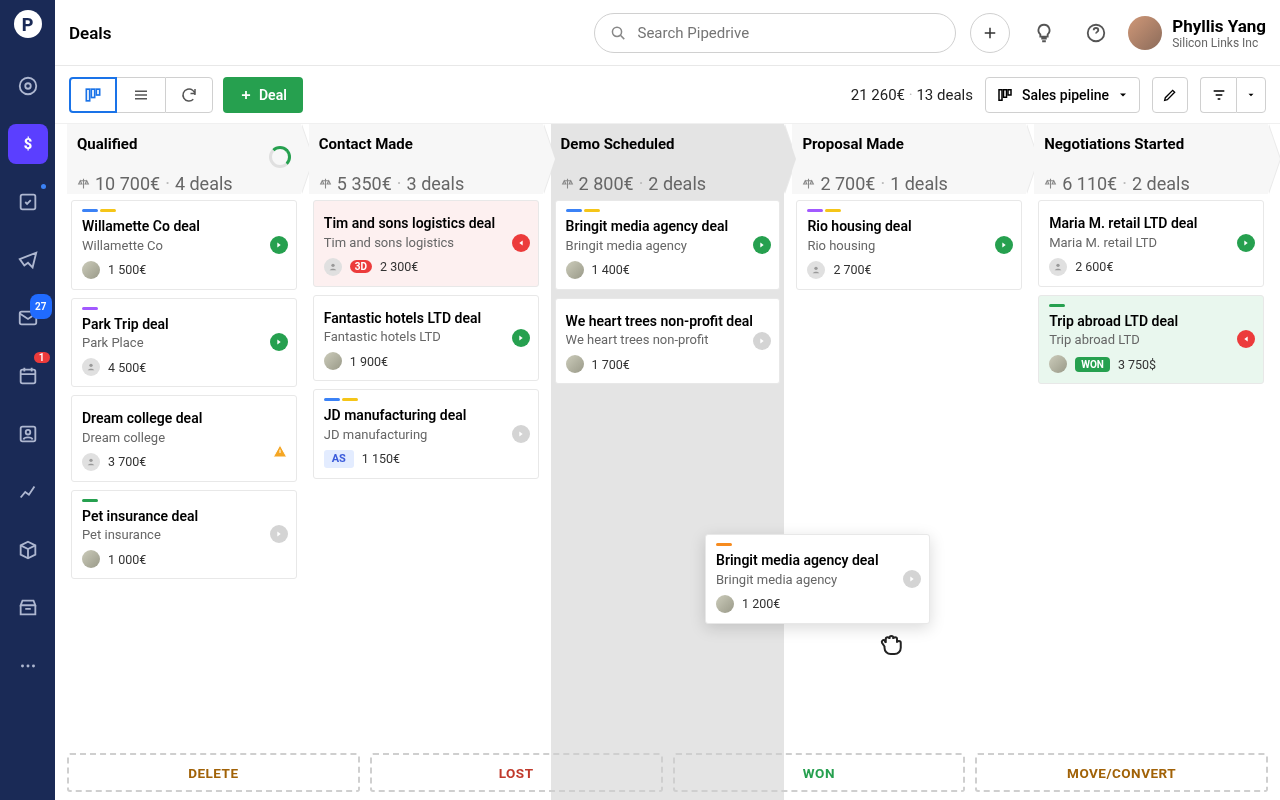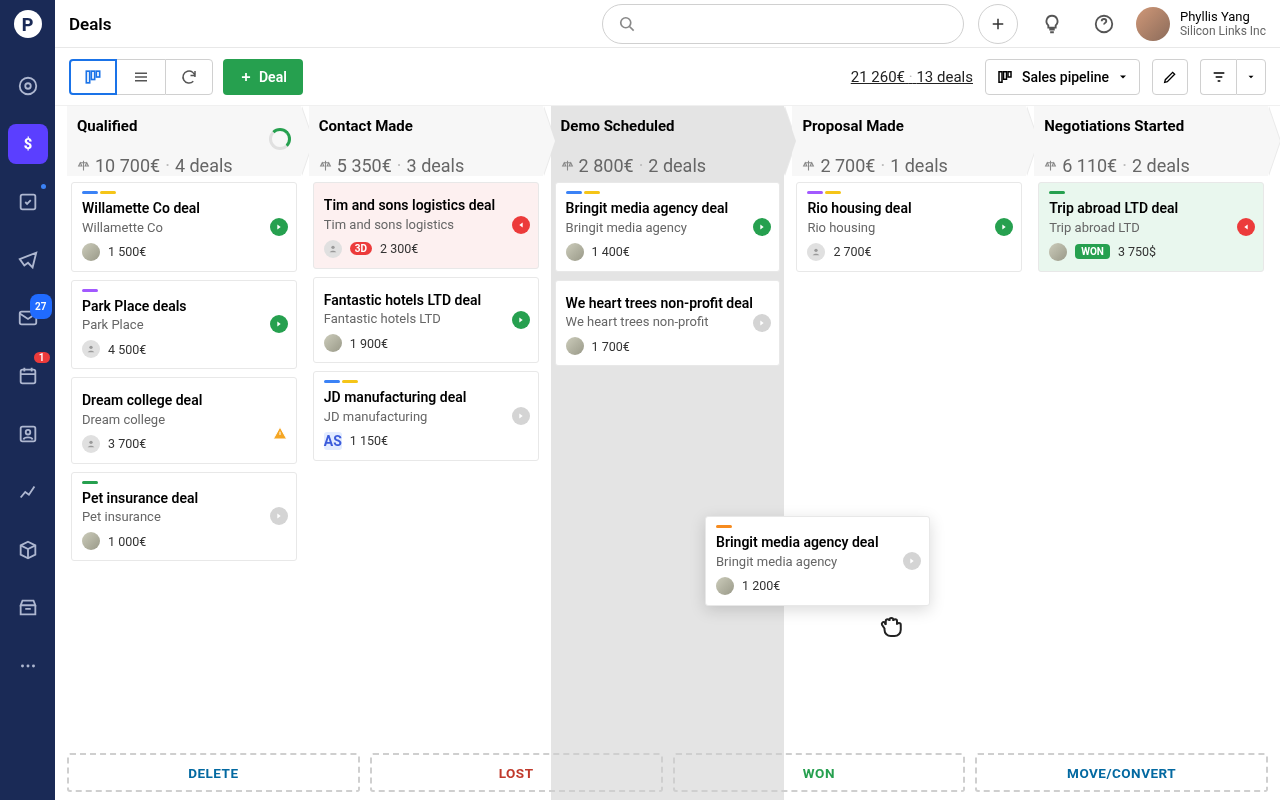--- a/index.html
+++ b/index.html
@@ -7,41 +7,41 @@
 
 .sidebar { width: 55px; background: #1a2a56; display: flex; flex-direction: column; align-items: center; padding-top: 10px; gap: 18px; position: relative; }
 .sidebar-logo { width: 28px; height: 28px; background: #fff; border-radius: 50%; display: flex; align-items: center; justify-content: center; font-weight: 800; color: #1a2a56; font-size: 18px; margin-bottom: 10px; }
 .side-item { width: 40px; height: 40px; display: flex; align-items: center; justify-content: center; color: #aeb7d0; cursor: pointer; border-radius: 8px; position: relative; }
 .side-item.active { background: #5b3fff; color: #fff; }
 .side-item svg { width: 22px; height: 22px; }
 .badge-blue { position: absolute; top: -4px; right: -4px; background: #206bff; color: #fff; font-size: 10px; border-radius: 8px; padding: 7px 5px; font-weight: 600; }
 .badge-red { position: absolute; top: -4px; right: -2px; background: #ec3b3b; color: #fff; font-size: 10px; border-radius: 8px; padding: 0 5px; font-weight: 600; }
 
 .main { flex: 1; display: flex; flex-direction: column; }
-.topbar { height: 48px; border-bottom: 1px solid #e8e8e8; display: flex; align-items: center; padding: 0 14px; gap: 14px; }
+.topbar { height: 66px; border-bottom: 1px solid #e8e8e8; display: flex; align-items: center; padding: 0 14px; gap: 14px; }
 .page-title { font-weight: 600; font-size: 17px; }
 .searchbox { flex: 0 0 362px; margin-left: auto; margin-right: 0; height: 40px; border: 1px solid #d0d0d0; border-radius: 22px; display: flex; align-items: center; padding: 0 14px; color: #777; gap: 10px; }
 .searchbox input { border: none; outline: none; font-size: 15px; width: 100%; background: transparent; }
 .circle-btn { width: 40px; height: 40px; border: 1px solid #d0d0d0; border-radius: 50%; display: flex; align-items: center; justify-content: center; cursor: pointer; color: #333; }
 .top-right { margin-left: auto; display: flex; align-items: center; gap: 12px; }
 .user-block { display: flex; align-items: center; gap: 10px; }
 .avatar-lg { width: 34px; height: 34px; border-radius: 50%; background: linear-gradient(135deg,#d09878,#8b6b5a); }
-.user-name { font-size: 13px; font-weight: 400; }
+.user-name { font-size: 17px; font-weight: 700; }
 .user-org { font-size: 12px; color: #666; }
 
 .toolbar { height: 58px; display: flex; align-items: center; padding: 0 14px; border-bottom: 1px solid #f0f0f0; gap: 10px; }
 .seg { display: flex; }
 .seg-btn { width: 48px; height: 36px; border: 1px solid #d0d0d0; display: flex; align-items: center; justify-content: center; cursor: pointer; color: #555; }
 .seg-btn:first-child { border-radius: 4px 0 0 4px; }
 .seg-btn:last-child { border-radius: 0 4px 4px 0; }
 .seg-btn.middle { border-left: none; border-right: none; }
 .seg-btn.selected { border: 2px solid #1a73e8; color: #1a73e8; }
 .btn-green { height: 36px; background: #26a04f; color: #fff; border: none; border-radius: 4px; padding: 0 16px; font-weight: 600; font-size: 14px; display: flex; align-items: center; gap: 6px; cursor: pointer; }
 .toolbar-right { margin-left: auto; display: flex; align-items: center; gap: 12px; }
-.summary { font-size: 15px; color: #222; text-decoration: underline; }
+.summary { font-size: 15px; color: #222; }
 .dropdown { height: 36px; border: 1px solid #d0d0d0; border-radius: 4px; padding: 0 10px; display: flex; align-items: center; gap: 8px; font-weight: 500; font-size: 14px; cursor: pointer; }
 .icon-btn { width: 36px; height: 36px; border: 1px solid #d0d0d0; border-radius: 4px; display: flex; align-items: center; justify-content: center; cursor: pointer; }
 .combo { display: flex; }
 .combo .icon-btn:first-child { border-radius: 4px 0 0 4px; border-right: none; }
 .combo .icon-btn:last-child { border-radius: 0 4px 4px 0; width: 30px; }
 
 .board { flex: 1; display: flex; padding: 0 8px; overflow: hidden; position: relative; }
 .column { flex: 1; min-width: 0; display: flex; flex-direction: column; padding: 0 4px; }
 .col-header { height: 70px; padding: 10px 10px 0 10px; position: relative; background: #f7f7f7; display: flex; flex-direction: column; justify-content: center; gap: 20px; }
 .col-header::after { content: ""; position: absolute; right: -12px; top: 0; width: 0; height: 0; border-top: 35px solid transparent; border-bottom: 35px solid transparent; border-left: 12px solid #f7f7f7; z-index: 1; }
@@ -58,34 +58,34 @@
 .card.warn { background: #fdf0f0; }
 .card.won { background: #e9f7ee; }
 .colorbars { display: flex; gap: 2px; margin-bottom: 6px; }
 .cb { width: 16px; height: 3px; border-radius: 2px; }
 .cb.blue { background: #3b82f6; } .cb.yellow { background: #f5c518; } .cb.green { background: #26a04f; } .cb.purple { background: #a259ff; } .cb.orange { background: #f68b1f; }
 .card-title { font-weight: 600; font-size: 14px; line-height: 1.25; }
 .card-sub { font-size: 13px; color: #666; margin-top: 2px; }
 .card-foot { display: flex; align-items: center; gap: 8px; margin-top: 8px; }
 .avatar-sm { width: 18px; height: 18px; border-radius: 50%; background: linear-gradient(135deg,#ccb,#998); }
 .avatar-sm.grey { background: #e0e0e0; display: flex; align-items: center; justify-content: center; }
-.avatar-ini { width: 18px; height: 18px; border-radius: 3px; background: #e3ecff; color: #3b5bdb; font-size: 14px; font-weight: 700; display: flex; align-items: center; justify-content: center; }
+.avatar-ini { width: 30px; height: 18px; border-radius: 3px; background: #e3ecff; color: #3b5bdb; font-size: 11px; font-weight: 700; display: flex; align-items: center; justify-content: center; }
 .amount { font-size: 12.5px; color: #333; }
 .pill-red { background: #ec3b3b; color: #fff; font-size: 10px; font-weight: 700; border-radius: 8px; padding: 1px 5px; }
 .pill-won { background: #26a04f; color: #fff; font-size: 10px; font-weight: 700; border-radius: 4px; padding: 2px 6px; }
 .status { position: absolute; right: 8px; top: 50%; transform: translateY(-50%); width: 18px; height: 18px; border-radius: 50%; display: flex; align-items: center; justify-content: center; color: #fff; font-size: 12px; }
 .status.green { background: #26a04f; } .status.red { background: #ec3b3b; } .status.grey { background: #d4d4d4; }
 .status svg { width: 10px; height: 10px; }
 .warning-icon { position: absolute; right: 8px; bottom: 18px; color: #f5a623; }
 
 .dragging-card { position: absolute; left: 650px; top: 410px; width: 225px; z-index: 50; box-shadow: 0 4px 16px rgba(0,0,0,0.15); }
 .grab-cursor { position: absolute; left: 822px; top: 505px; z-index: 51; }
 
 .drop-zones { position: absolute; left: 55px; right: 0; bottom: 0; height: 55px; display: flex; gap: 10px; padding: 8px 12px; }
-.dz { flex: 1; border: 2px dashed #cfcfcf; border-radius: 3px; display: flex; align-items: center; justify-content: center; font-weight: 700; font-size: 13.5px; letter-spacing: 0.5px; color: #0369a1; }
+.dz { flex: 1; border: 2px dashed #cfcfcf; border-radius: 3px; display: flex; align-items: center; justify-content: center; font-weight: 700; font-size: 13.5px; letter-spacing: 0.5px; color: #a16207; }
 .dz.lost { color: #c0392b; } .dz.won { color: #26a04f; }
 
 .dot { color: #bbb; }
 </style>
 </head>
 <body>
 
 <div class="sidebar">
   <div class="sidebar-logo">P</div>
   <div class="side-item">
@@ -160,20 +160,21 @@
 <div class="main">
 
   <div class="topbar">
     <div class="page-title">Deals</div>
     <div style="flex:1"></div>
     <div class="searchbox">
       <svg width="20" height="20" viewBox="0 0 24 24" fill="none" stroke="#888" stroke-width="2">
           <circle cx="10.5" cy="10.5" r="6"></circle>
           <path d="M20 20l-5-5"></path>
         </svg>
+      <input placeholder="Search Pipedrive" style="">
     </div>
     <div class="circle-btn">
         <svg width="18" height="18" viewBox="0 0 24 24" stroke="#333" stroke-width="2">
           <path d="M12 5v14M5 12h14"></path>
         </svg>
       </div>
     <div class="top-right">
       <div class="circle-btn" style="border:none">
           <svg width="22" height="22" viewBox="0 0 24 24" fill="none" stroke="#555" stroke-width="2">
             <path d="M9 18h6M10 21h4M12 3a6 6 0 00-4 10.5V16h8v-2.5A6 6 0 0012 3z"></path>
@@ -285,21 +286,21 @@
     <span class="status green">
               <svg viewBox="0 0 24 24" fill="#fff">
                 <path d="M8 6l8 6-8 6z"></path>
               </svg>
             </span>
   </div>
           <div class="card">
     <div class="colorbars">
               <span class="cb purple"></span>
             </div>
-    <div class="card-title">Park Place deals</div>
+    <div class="card-title">Park Trip deal</div>
     <div class="card-sub">Park Place</div>
     <div class="card-foot">
               <span class="avatar-sm grey">
                 <svg width="10" height="10" viewBox="0 0 24 24" fill="#999">
                   <circle cx="12" cy="8" r="4"></circle>
                   <path d="M4 20c2-5 14-5 16 0z"></path>
                 </svg>
               </span>
               <span class="amount">4 500€</span>
             </div>
@@ -503,20 +504,39 @@
         <svg width="13" height="13" viewBox="0 0 24 24" fill="none" stroke="#888" stroke-width="2">
               <path d="M12 3v18M6 7l-3 6h6zM18 7l3 6h-6zM5 7h14"></path>
             </svg>
         <span>6 110€</span>
             <span class="dot">·</span>
             <span>2 deals</span>
       </div>
 
     </div>
     <div class="cards">
+      <div class="card">
+    <div class="colorbars"></div>
+    <div class="card-title">Maria M. retail LTD deal</div>
+    <div class="card-sub">Maria M. retail LTD</div>
+    <div class="card-foot">
+              <span class="avatar-sm grey">
+                <svg width="10" height="10" viewBox="0 0 24 24" fill="#999">
+                  <circle cx="12" cy="8" r="4"></circle>
+                  <path d="M4 20c2-5 14-5 16 0z"></path>
+                </svg>
+              </span>
+              <span class="amount">2 600€</span>
+            </div>
+    <span class="status green">
+              <svg viewBox="0 0 24 24" fill="#fff">
+                <path d="M8 6l8 6-8 6z"></path>
+              </svg>
+            </span>
+  </div>
           <div class="card won">
     <div class="colorbars">
               <span class="cb green"></span>
             </div>
     <div class="card-title">Trip abroad LTD deal</div>
     <div class="card-sub">Trip abroad LTD</div>
     <div class="card-foot">
               <span class="avatar-sm "></span>
               <span class="pill-won">WON</span>
               <span class="amount">3 750$</span>

